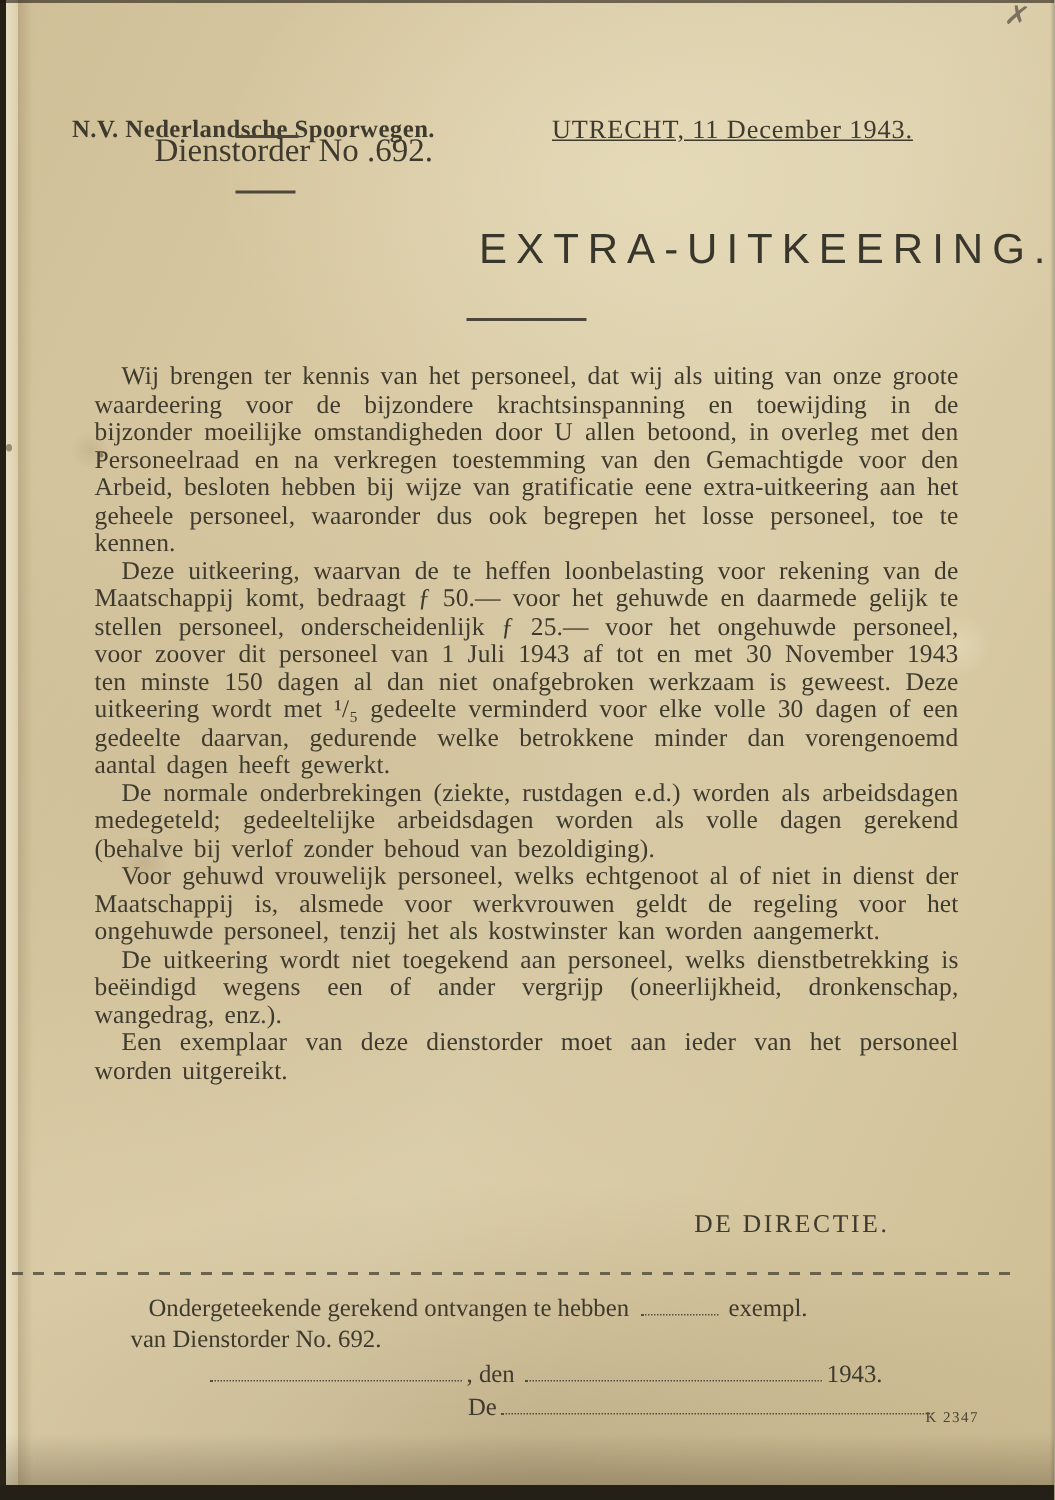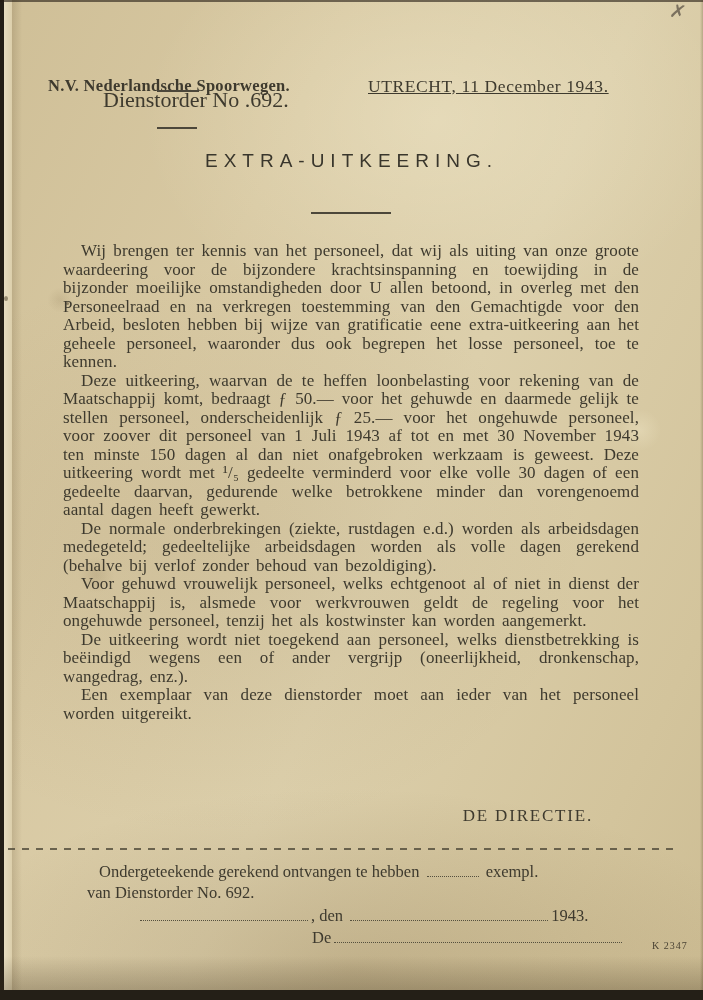--- a/index.html
+++ b/index.html
@@ -44,22 +44,22 @@
   
   .company{position:absolute;left:48px;top:76px;font-size:16.5px;font-weight:bold;
     letter-spacing:.3px;white-space:nowrap;}
   .hrule{position:absolute;height:2px;background:#4c473a;}
   .rule-company{left:157px;top:90px;width:42px;}
   .order-no{position:absolute;left:103px;top:87px;font-size:22px;white-space:nowrap;}
   .rule-order{left:157px;top:127px;width:40px;}
   .dateline{position:absolute;left:368px;top:76px;font-size:17.5px;letter-spacing:.6px;white-space:nowrap;text-decoration:underline;}
 
   
-  .title{position:absolute;left:0;right:0;top:150px;text-align:center;
-    font-family:"Liberation Sans", sans-serif;font-size:19px;font-weight:400;
+  .title{position:absolute;left:0;right:0;top:150px;text-align:right;
+    font-family:"Liberation Sans", sans-serif;font-size:28px;font-weight:400;
     letter-spacing:6px;color:#39362c;}
   .rule-title{left:311px;top:212px;width:80px;}
 
   
   .body-text{position:absolute;left:63px;top:242px;width:576px;
     font-size:17px;line-height:18.5px;text-align:justify;
     letter-spacing:.1px;word-spacing:2.5px;}
   .body-text p{margin:0;text-indent:18px;}
 
   .signature{position:absolute;right:110px;top:806px;font-size:17px;letter-spacing:1.8px;white-space:nowrap;}
@@ -72,21 +72,21 @@
   .slip-line1{position:absolute;left:99px;top:4px;width:530px;}
   .slip-line2{position:absolute;left:87px;top:25px;}
   .slip-line3{position:absolute;left:140px;top:48px;white-space:nowrap;}
   .slip-line4{position:absolute;left:312px;top:70px;white-space:nowrap;}
   .blank{display:inline-block;border-bottom:1.5px dotted #55503e;height:13px;
     vertical-align:baseline;margin:0 3px;}
   .b-copies{width:52px;}
   .b-place{width:168px;margin-left:0;}
   .b-date{width:198px;}
   .b-name{width:288px;}
-  .print-code{position:absolute;left:617px;top:82px;font-size:10px;letter-spacing:1px;color:#4a4334;margin-left:35px;}
+  .print-code{position:absolute;left:617px;top:82px;font-size:10px;letter-spacing:1px;color:#4a4334;}
 
   .pencil-mark{position:absolute;left:670px;top:0px;font-size:19px;color:#6b6152;
     transform:rotate(12deg);font-family:"DejaVu Sans", sans-serif;opacity:.85;}
 </style>
 </head>
 <body>
 
 <div class="page">
 
   <div class="edge-left-pale"></div>

